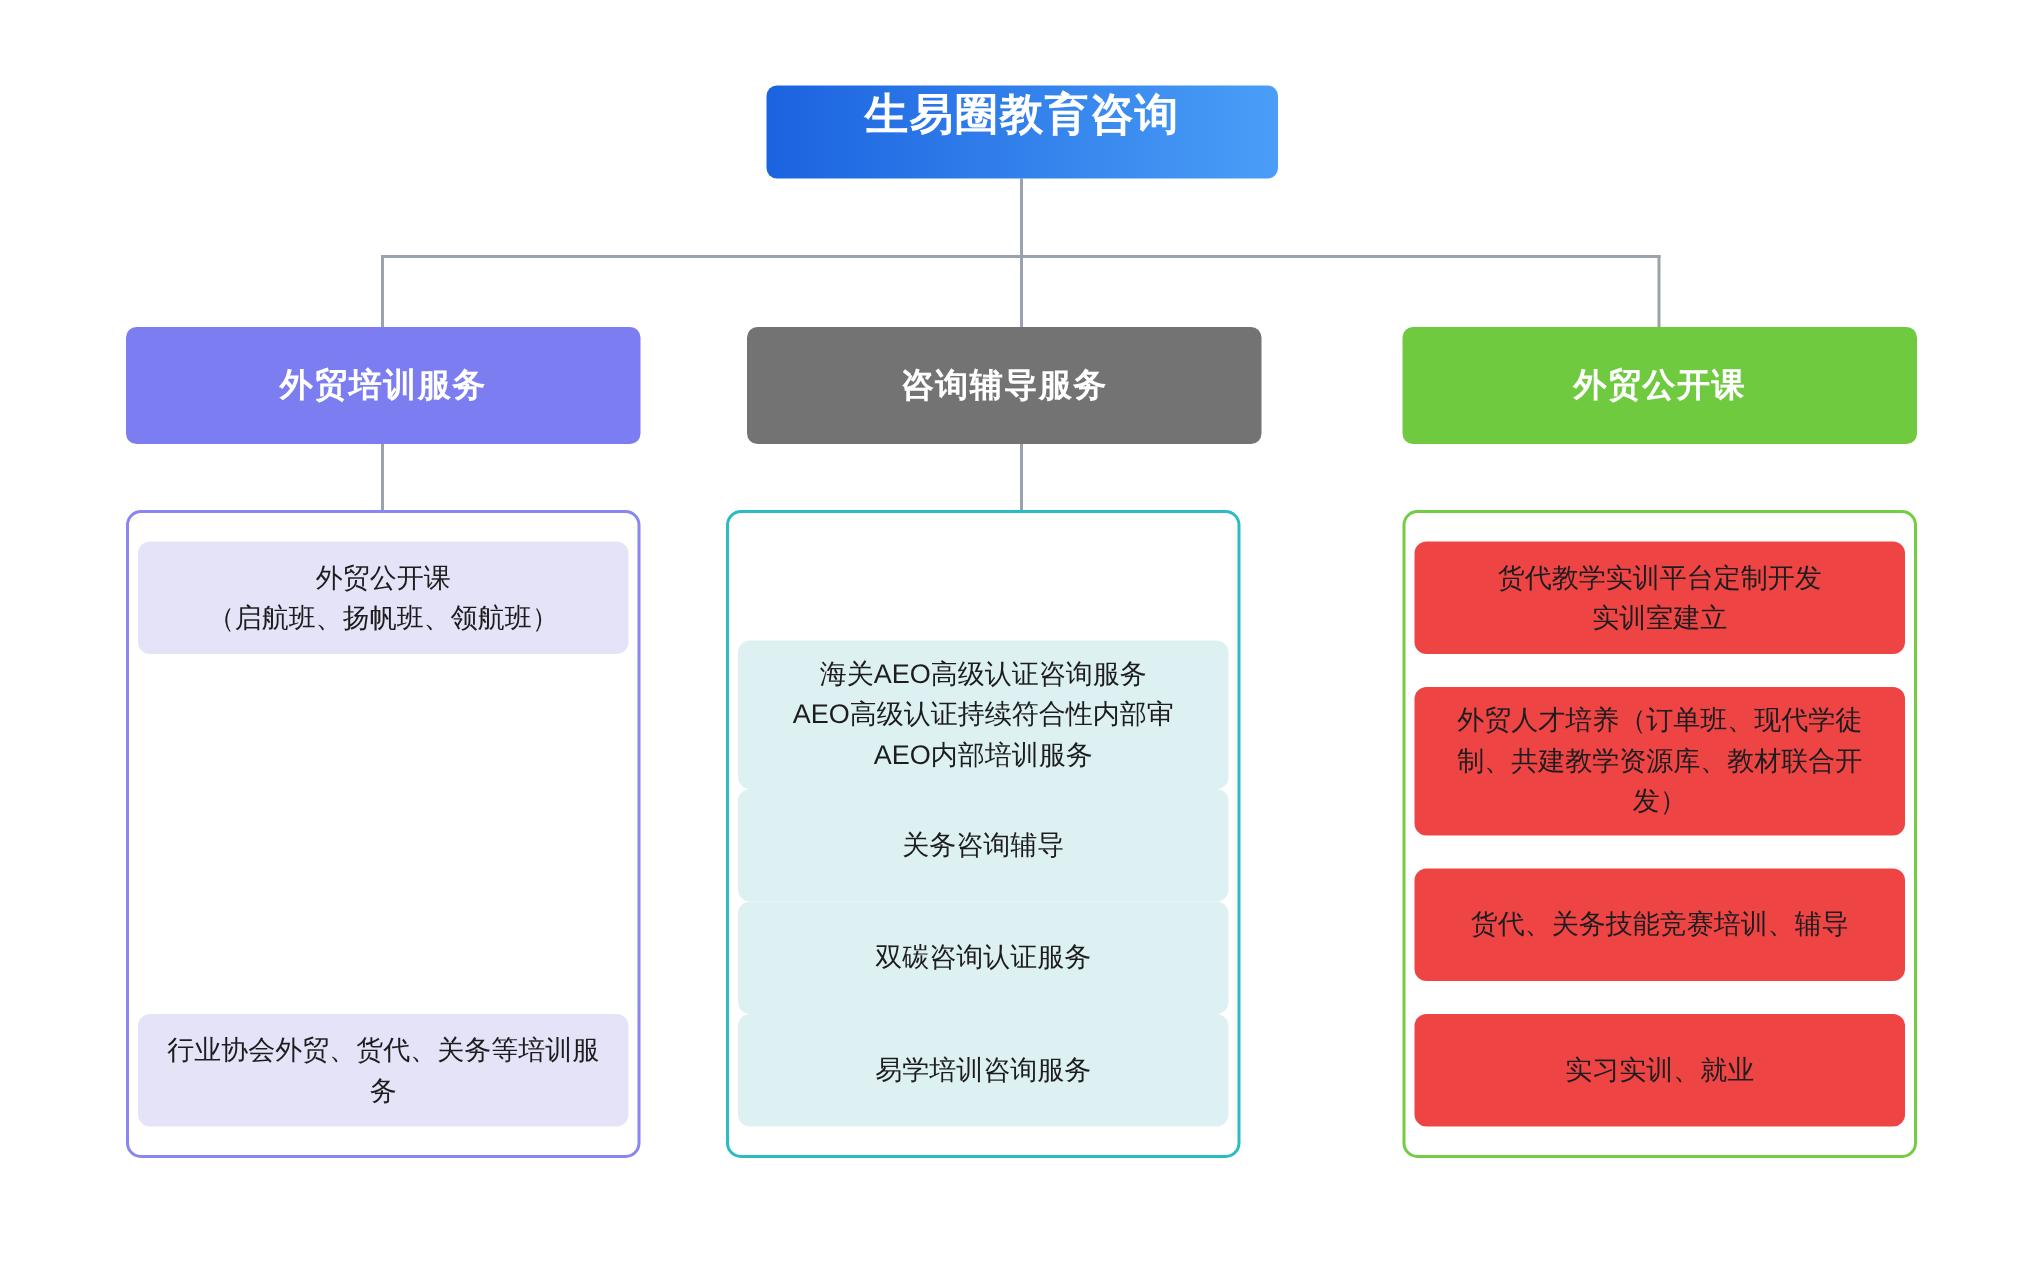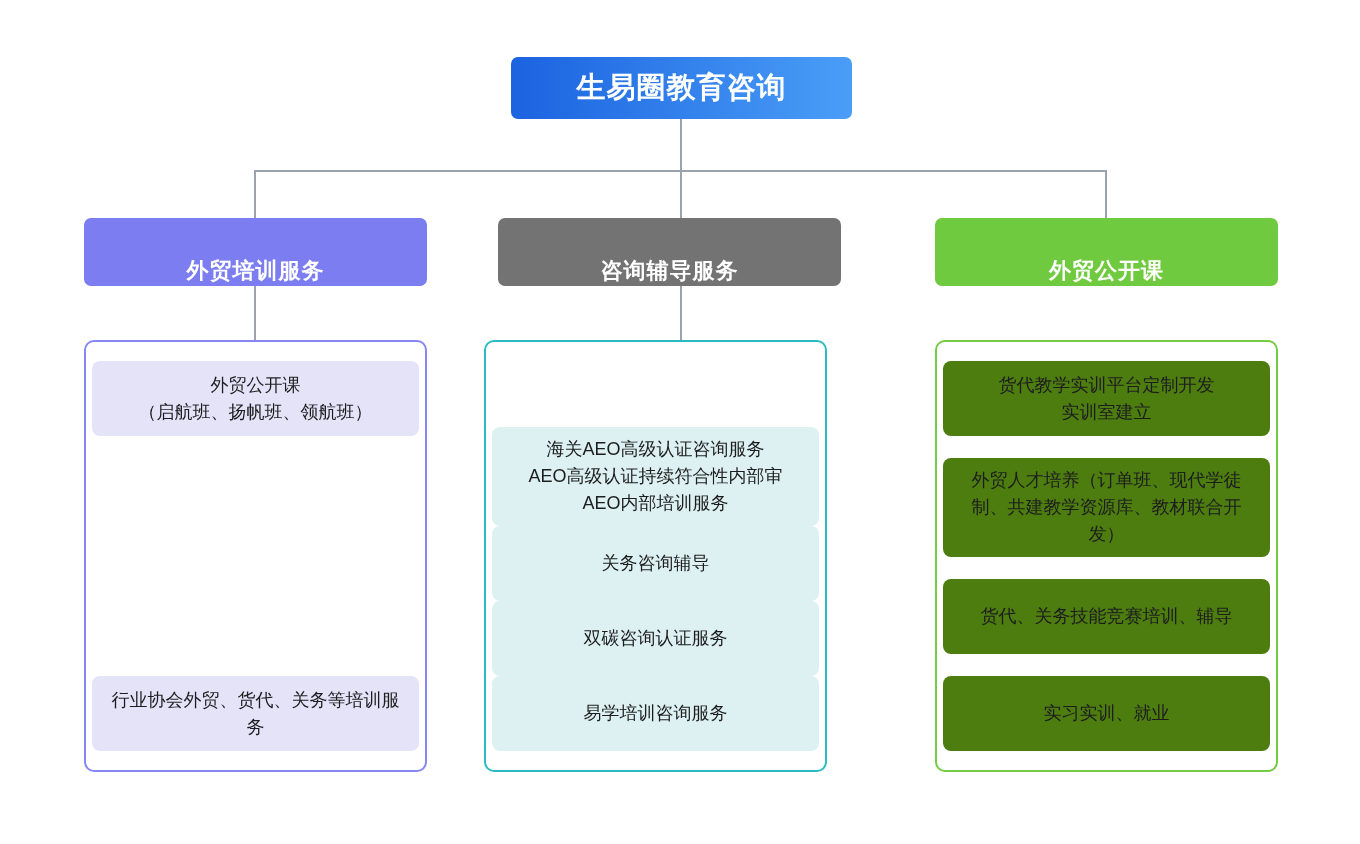--- a/index.html
+++ b/index.html
@@ -12,28 +12,28 @@
   }
   
   .line{position:absolute;background:#9aa3ad;}
   .line.v{width:2px;}
   .line.h{height:2px;}
   
   .root-node{
     position:absolute;left:511px;top:57px;width:341px;height:62px;
     background:linear-gradient(90deg,#1b63e0 0%,#4a9ef7 100%);
     border-radius:7px;
-    display:flex;align-items:center;justify-content:center;
+    display:flex;align-items:flex-start;justify-content:center;
     color:#ffffff;font-size:29px;font-weight:bold;letter-spacing:1px;
   }
   
   .branch-header{
-    position:absolute;top:218px;width:343px;height:68px;
+    position:absolute;top:218px;width:343px;height:78px;
     border-radius:7px;
-    display:flex;align-items:flex-end;justify-content:center;
+    display:flex;align-items:center;justify-content:center;
     color:#ffffff;font-size:22px;font-weight:bold;letter-spacing:1px;
   }
   .branch-header.c1{left:84px;background:#7b7df1;}
   .branch-header.c2{left:498px;background:#737373;}
   .branch-header.c3{left:935px;background:#70ca3f;}
   
   .branch-container{
     position:absolute;top:340px;width:343px;height:432px;
     box-sizing:border-box;
     border-radius:10px;background:#ffffff;
@@ -49,21 +49,21 @@
     min-height:75px;
     box-sizing:border-box;
     display:flex;align-items:center;justify-content:center;
     text-align:center;
     padding:9px 12px;
     font-size:18px;line-height:27px;color:#1d1d1f;
     white-space:pre-line;
   }
   .c1 .service-item{background:#e5e3f8;}
   .c2 .service-item{background:#ddf1f2;}
-  .c3 .service-item{background:#4d7c0f;}
+  .c3 .service-item{background:#ef4444;}
 </style>
 </head>
 <body>
 
 <div class="canvas">
 
   <div class="line v" style="left:680px;top:119px;height:52px;"></div>
   <div class="line h" style="left:255px;top:170px;width:852px;"></div>
   <div class="line v" style="left:254px;top:170px;height:48px;"></div>
   <div class="line v" style="left:680px;top:170px;height:48px;"></div>

